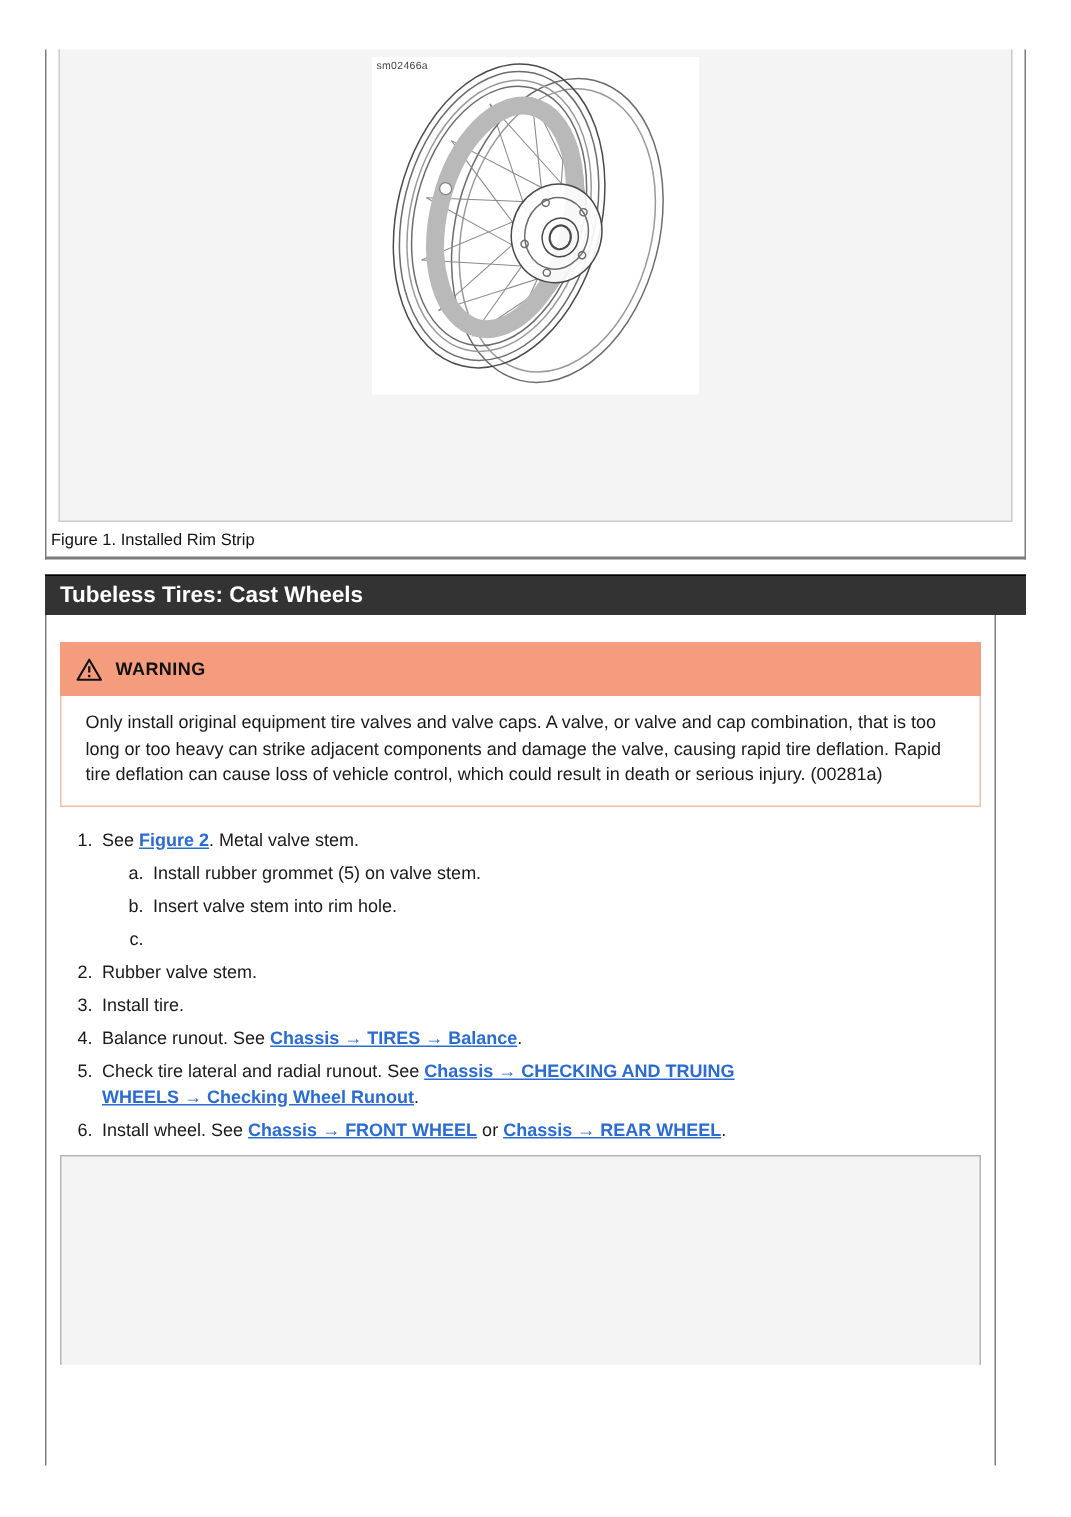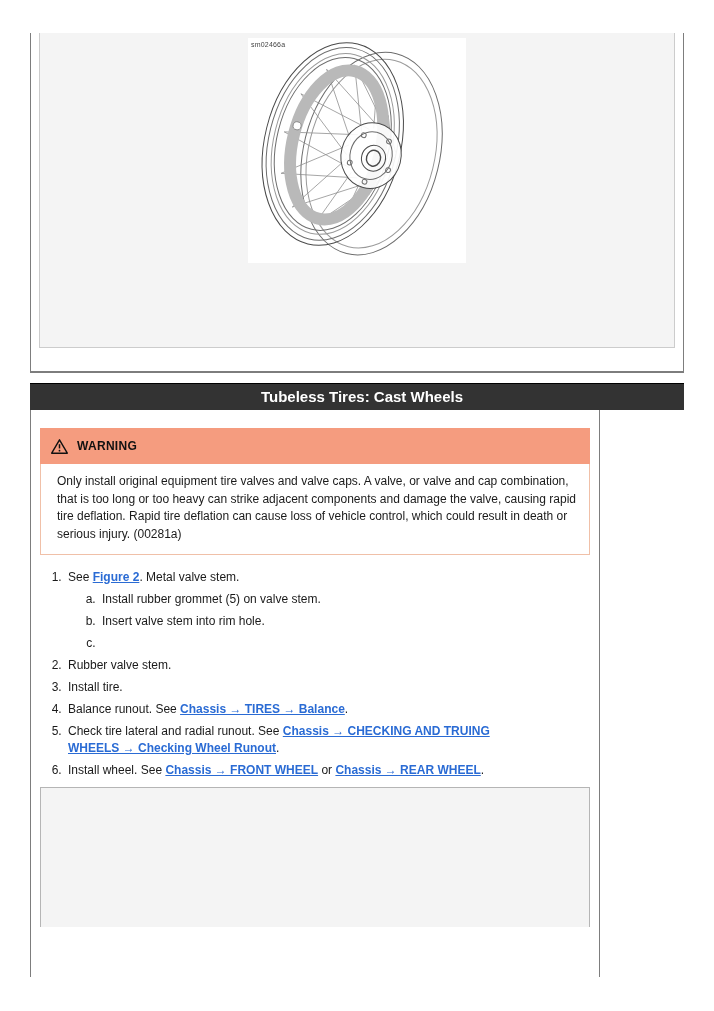--- a/index.html
+++ b/index.html
@@ -49,28 +49,27 @@
   .section-bar {
     position: absolute;
     left: 30px; top: 383px;
     width: 654px; height: 27px;
     background: var(--bar-bg, #333333);
     border-top: 1px solid #000000;
     color: #ffffff;
     font-size: 15px; font-weight: bold;
     line-height: 26px;
     padding-left: 10px;
-    text-align: center;
   }
 
   
   .section-body {
     position: absolute;
     left: 30px; top: 410px;
-    width: 570px; height: 567px;
+    width: 634px; height: 567px;
     border-left: 1px solid #7d7d7d;
     border-right: 1px solid #7d7d7d;
     background: #ffffff;
     overflow: hidden;
   }
 
   
   .warning-box { margin: 18px 9px 0 9px; }
   .warning-header {
     background: var(--warning-bg, #f59c7f);
@@ -178,20 +177,21 @@
           <ellipse cx="127" cy="116" rx="7" ry="8" stroke="#4a4a4a" stroke-width="1.4"></ellipse>
           <circle cx="112" cy="96" r="2.4" stroke="#6d6d6d"></circle>
           <circle cx="138" cy="96" r="2.4" stroke="#6d6d6d"></circle>
           <circle cx="144" cy="124" r="2.4" stroke="#6d6d6d"></circle>
           <circle cx="124" cy="141" r="2.4" stroke="#6d6d6d"></circle>
           <circle cx="105" cy="126" r="2.4" stroke="#6d6d6d"></circle>
         </g>
       </svg>
     </div>
   </div>
+  <div class="figure-caption">Figure 1. Installed Rim Strip</div>
 </div>
 
 <div class="section-bar">
   <span>Tubeless Tires: Cast Wheels</span>
 </div>
 
 <div class="section-body">
 
   <div class="warning-box">
     <div class="warning-header">

